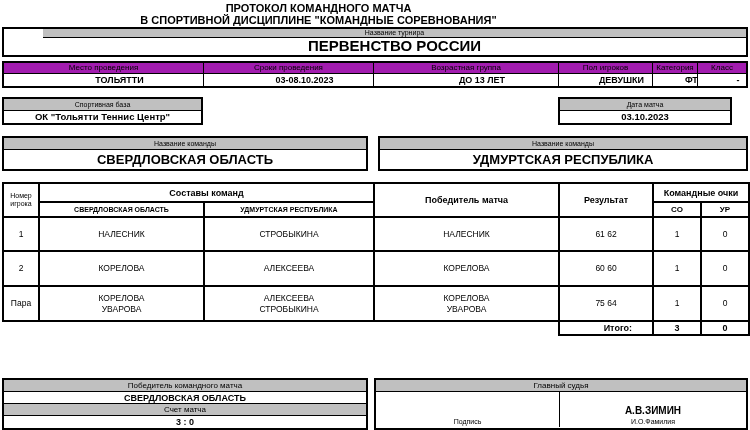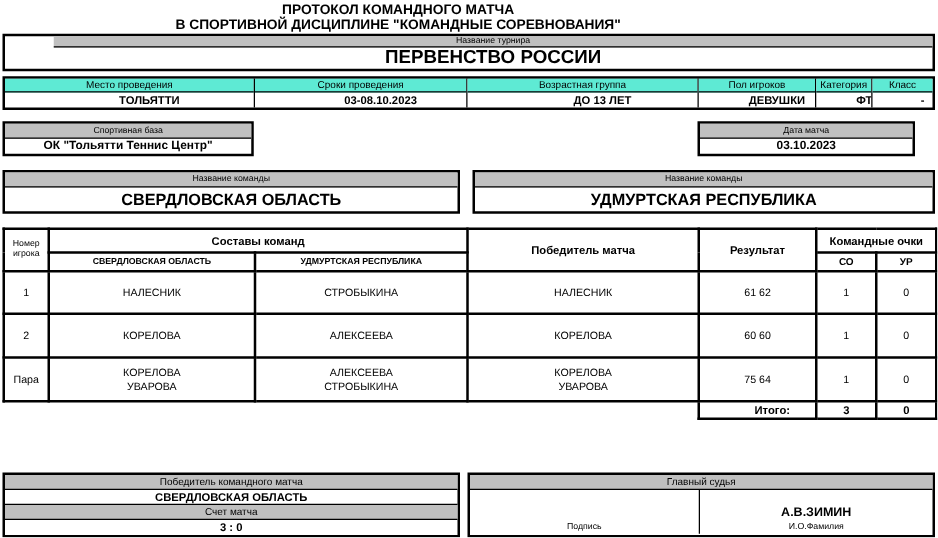--- a/index.html
+++ b/index.html
@@ -11,21 +11,21 @@
   .doc-title { left:0; width:637px; text-align:center; font-weight:bold; font-size:11px; line-height:12px; }
 
   .framed { border:2px solid #000; background:#fff; }
   .band { background:#c0c0c0; border-bottom:1px solid #000; text-align:center; font-size:7px; line-height:9px; overflow:hidden; }
   .boxval { text-align:center; font-weight:bold; overflow:hidden; }
 
   
   .info-table { display:flex; }
   .info-col { display:flex; flex-direction:column; border-left:1px solid #000; }
   .info-col:first-child { border-left:none; }
-  .info-h { background:#5eead4; border-bottom:1px solid #000; height:11px; font-size:8px; line-height:10px; text-align:center; overflow:hidden; }
+  .info-h { background:#a21caf; border-bottom:1px solid #000; height:11px; font-size:8px; line-height:10px; text-align:center; overflow:hidden; }
   .info-v { height:12px; font-size:9px; line-height:12px; font-weight:bold; text-align:center; overflow:hidden;padding-left:32px; }
 
   
   table.results { border-collapse:collapse; table-layout:fixed; width:746px; }
   table.results td, table.results th { border:2px solid #000; text-align:center; vertical-align:middle; overflow:hidden; padding:0; }
   table.results .h1 { font-size:9px; font-weight:bold; }
   table.results .h-num { font-size:7px; font-weight:normal; line-height:8px; }
   table.results .h2 { font-size:7px; font-weight:bold; }
   table.results .h2b { font-size:8px; font-weight:bold; }
   table.results .cell { font-size:8.5px; font-weight:normal; line-height:11px; }

